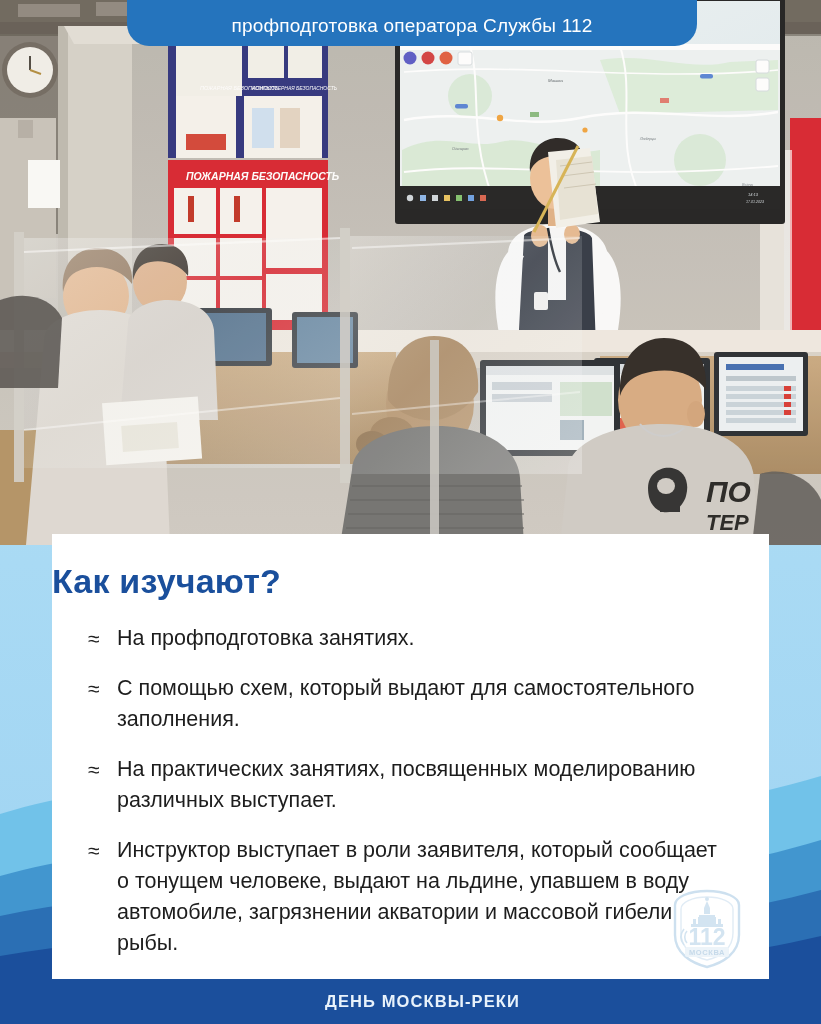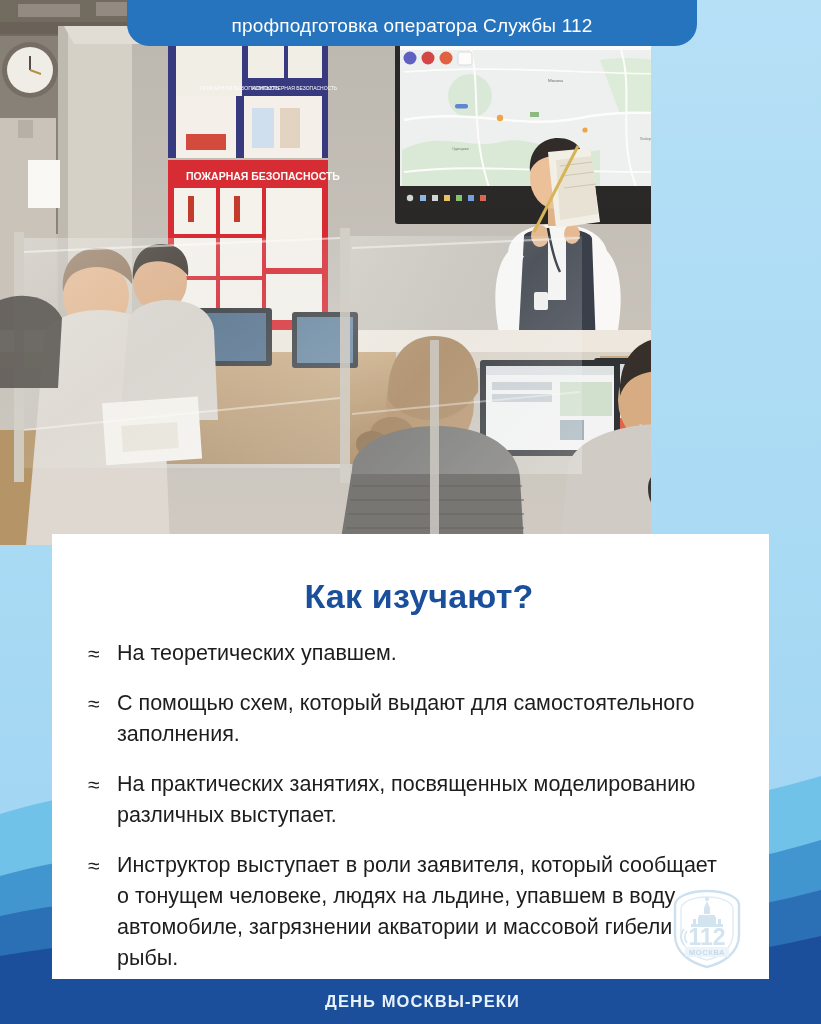--- a/index.html
+++ b/index.html
@@ -20,23 +20,24 @@
 
   
   .wave-bg {
     position:absolute; left:0; top:0; width:821px; height:1024px;
     background:linear-gradient(180deg,#b6e0f6 0%,#a9daf4 55%,#9ed3f2 100%);
   }
   .wave-svg { position:absolute; left:0; bottom:0; width:821px; height:360px; display:block; }
 
   
   .photo {
-    position:absolute; left:0; top:0; width:651px; height:545px;
+    position:absolute; left:0; top:0; width:821px; height:545px;
     overflow:hidden;
     background:#fef9c3;
+    font-style:italic;
   }
   .photo svg { display:block; width:821px; height:545px; }
 
   
   .banner {
     position:absolute; left:127px; top:-28px; width:570px; height:74px;
     background:#2574bd;
     border-radius:0 0 22px 22px;
     display:flex; align-items:flex-end; justify-content:center;
     padding-bottom:9px;
@@ -51,27 +52,25 @@
   }
 
   
   .card {
     position:absolute; left:52px; top:534px; width:717px; height:445px;
     background:#ffffff;
     z-index:4;
     overflow:hidden;
   }
   .card-title {
-    text-align:center;
     color:#1a4f9c;
     font-size:34px;
     font-weight:bold;
-    margin-top:43px;
+    margin-top:28px;
     letter-spacing:0.2px;
-    padding-left:17px;
   }
   .bullets {
     margin-top:22px;
     padding:0 34px 0 36px;
   }
   .bullet {
     display:flex;
     align-items:flex-start;
     margin-bottom:19px;
   }
@@ -386,36 +385,36 @@
   </div>
 
   <div class="card">
 
     <div class="card-title">Как изучают?</div>
 
     <div class="bullets">
 
       <div class="bullet">
         <span class="bullet-mark">≈</span>
-        <span class="bullet-text">На теоретических упавшем.</span>
+        <span class="bullet-text">На профподготовка занятиях.</span>
       </div>
 
       <div class="bullet">
         <span class="bullet-mark">≈</span>
         <span class="bullet-text">С помощью схем, который выдают для самостоятельного заполнения.</span>
       </div>
 
       <div class="bullet">
         <span class="bullet-mark">≈</span>
         <span class="bullet-text">На практических занятиях, посвященных моделированию различных выступает.</span>
       </div>
 
       <div class="bullet">
         <span class="bullet-mark">≈</span>
-        <span class="bullet-text">Инструктор выступает в роли заявителя, который сообщает о тонущем человеке, людях на льдине, упавшем в воду автомобиле, загрязнении акватории и массовой гибели рыбы.</span>
+        <span class="bullet-text">Инструктор выступает в роли заявителя, который сообщает о тонущем человеке, выдают на льдине, упавшем в воду автомобиле, загрязнении акватории и массовой гибели рыбы.</span>
       </div>
 
     </div>
 
     <div class="logo112">
       <svg viewBox="0 0 76 84">
         <path d="M6,18 C6,10 20,4 38,4 C56,4 70,10 70,18 L70,48 C70,66 54,76 38,80 C22,76 6,66 6,48 Z" fill="none" stroke="#9cc2e0" stroke-width="2.4"></path>
         <path d="M12,22 C12,15 24,10 38,10 C52,10 64,15 64,22 L64,46 C64,62 51,70 38,73 C25,70 12,62 12,46 Z" fill="#ffffff" stroke="#c2d9ec" stroke-width="1.4"></path>
 
         <path d="M38,14 L41,21 L41,27 L35,27 L35,21 Z" fill="#a9cbe4"></path>

